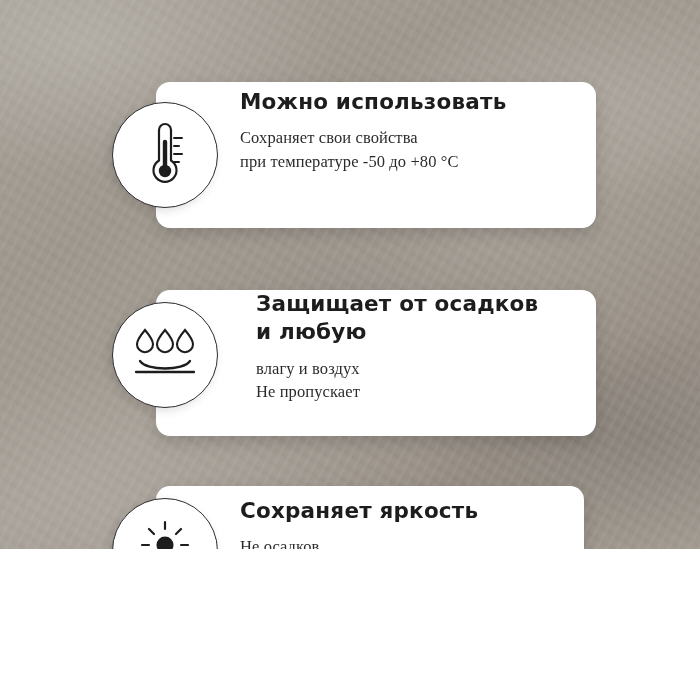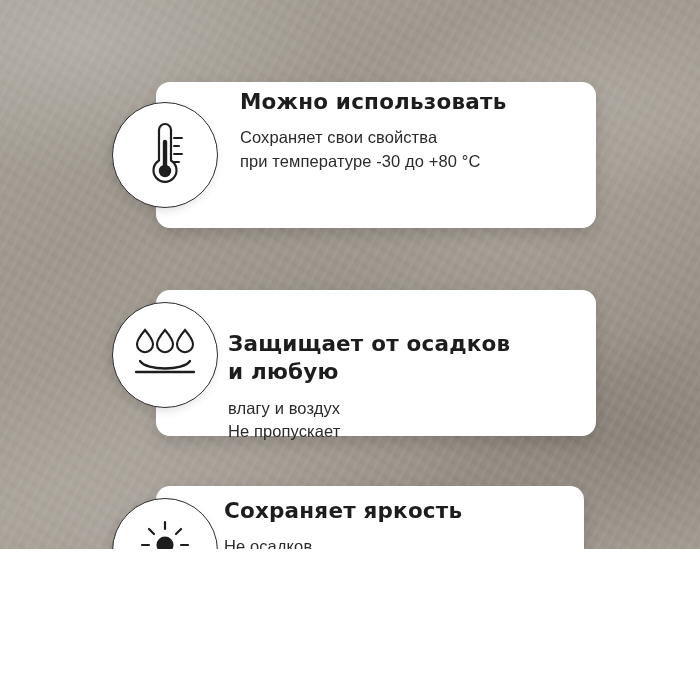--- a/index.html
+++ b/index.html
@@ -65,34 +65,34 @@
   }
   .ic-1 { left: 112px; top: 102px; }
   .ic-2 { left: 112px; top: 302px; }
   .ic-3 { left: 112px; top: 498px; }
 
   .card-text {
     position: absolute;
     box-sizing: border-box;
   }
   .ct-1 { left: 240px; top: 88px;  width: 350px; }
-  .ct-2 { left: 228px; top: 290px; width: 350px; margin-top: 40px; }
-  .ct-3 { left: 224px; top: 497px; width: 340px; }
+  .ct-2 { left: 256px; top: 290px; width: 350px; }
+  .ct-3 { left: 240px; top: 497px; width: 340px; }
 
   .title {
     font-family: "DejaVu Sans", sans-serif;
     font-weight: bold;
     font-size: 21.5px;
     line-height: 1.32;
     color: #1c1c1c;
     letter-spacing: 0.2px;
     margin: 0;
   }
   .subtitle {
-    font-family: Liberation Sans, sans-serif;
+    font-family: Liberation Serif, serif;
     font-weight: normal;
     font-size: 16.5px;
     line-height: 1.42;
     color: #2a2a2a;
     letter-spacing: 0.1px;
     margin: 10px 0 0 0;
   }
   .line { display: block; white-space: nowrap; }
 </style>
 </head>
@@ -108,21 +108,21 @@
       <circle cx="31" cy="51" r="6.2" fill="#1c1c1c"></circle>
       <path d="M40 18h8M40 26h5M40 34h8M40 42h5" stroke="#1c1c1c" stroke-width="2" stroke-linecap="round"></path>
     </svg>
   </div>
   <div class="card-text ct-1">
     <div class="title">
       <span class="line">Можно использовать</span>
     </div>
     <div class="subtitle">
       <span class="line">Сохраняет свои свойства</span>
-      <span class="line">при температуре -30 до +80 °C</span>
+      <span class="line">при температуре -50 до +80 °C</span>
     </div>
   </div>
 
   <div class="card card-2"></div>
   <div class="icon-circle ic-2">
     <svg width="74" height="62" viewBox="0 0 74 62" fill="none" xmlns="http://www.w3.org/2000/svg">
       <path d="M17 6c0 0 8 9.5 8 14.2A8 8 0 0 1 9 20.2C9 15.5 17 6 17 6z" stroke="#1c1c1c" stroke-width="2.1" fill="none"></path>
       <path d="M37 6c0 0 8 9.5 8 14.2A8 8 0 0 1 29 20.2C29 15.5 37 6 37 6z" stroke="#1c1c1c" stroke-width="2.1" fill="none"></path>
       <path d="M57 6c0 0 8 9.5 8 14.2A8 8 0 0 1 49 20.2C49 15.5 57 6 57 6z" stroke="#1c1c1c" stroke-width="2.1" fill="none"></path>
       <path d="M12 37c6.5 10 43.5 10 50 0" stroke="#1c1c1c" stroke-width="2.3" fill="none" stroke-linecap="round"></path>

